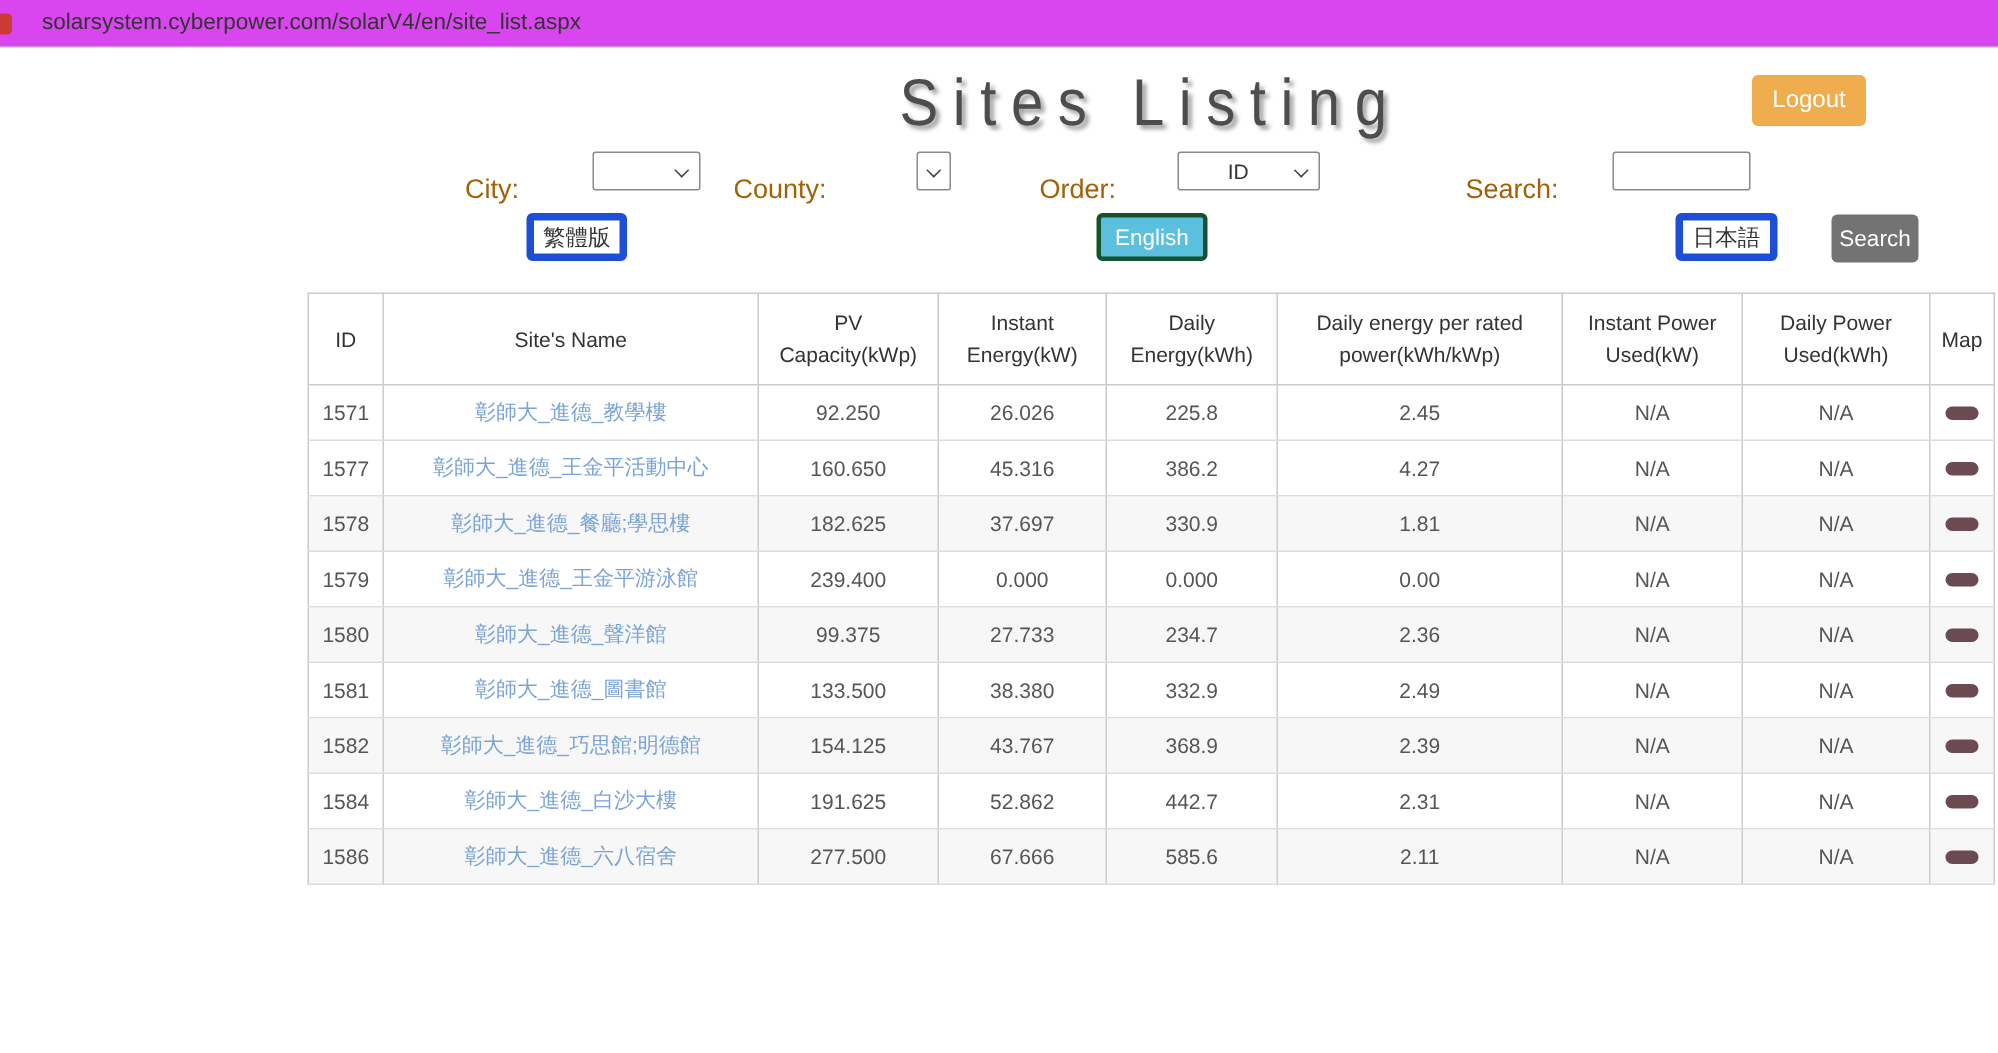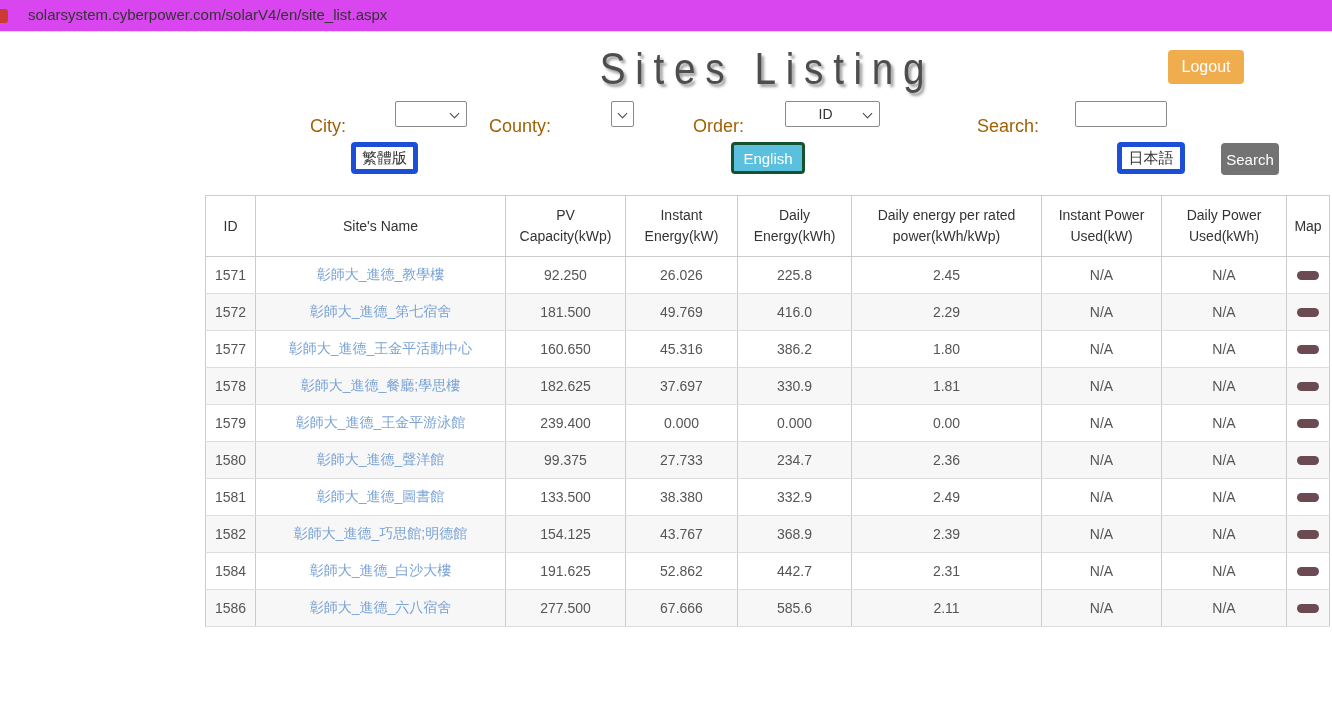--- a/index.html
+++ b/index.html
@@ -132,38 +132,27 @@
           <td>1571</td>
           <td><a class="site-link">彰師大_進德_教學樓</a></td>
           <td>92.250</td>
           <td>26.026</td>
           <td>225.8</td>
           <td>2.45</td>
           <td>N/A</td>
           <td>N/A</td>
           <td><span class="map-pill"></span></td>
         </tr>
-        <tr class="striped">
-          <td>1572</td>
-          <td><a class="site-link">彰師大_進德_第七宿舍</a></td>
-          <td>181.500</td>
-          <td>49.769</td>
-          <td>416.0</td>
-          <td>2.29</td>
-          <td>N/A</td>
-          <td>N/A</td>
-          <td><span class="map-pill"></span></td>
-        </tr>
         <tr>
           <td>1577</td>
           <td><a class="site-link">彰師大_進德_王金平活動中心</a></td>
           <td>160.650</td>
           <td>45.316</td>
           <td>386.2</td>
-          <td>1.80</td>
+          <td>4.27</td>
           <td>N/A</td>
           <td>N/A</td>
           <td><span class="map-pill"></span></td>
         </tr>
         <tr class="striped">
           <td>1578</td>
           <td><a class="site-link">彰師大_進德_餐廳;學思樓</a></td>
           <td>182.625</td>
           <td>37.697</td>
           <td>330.9</td>

